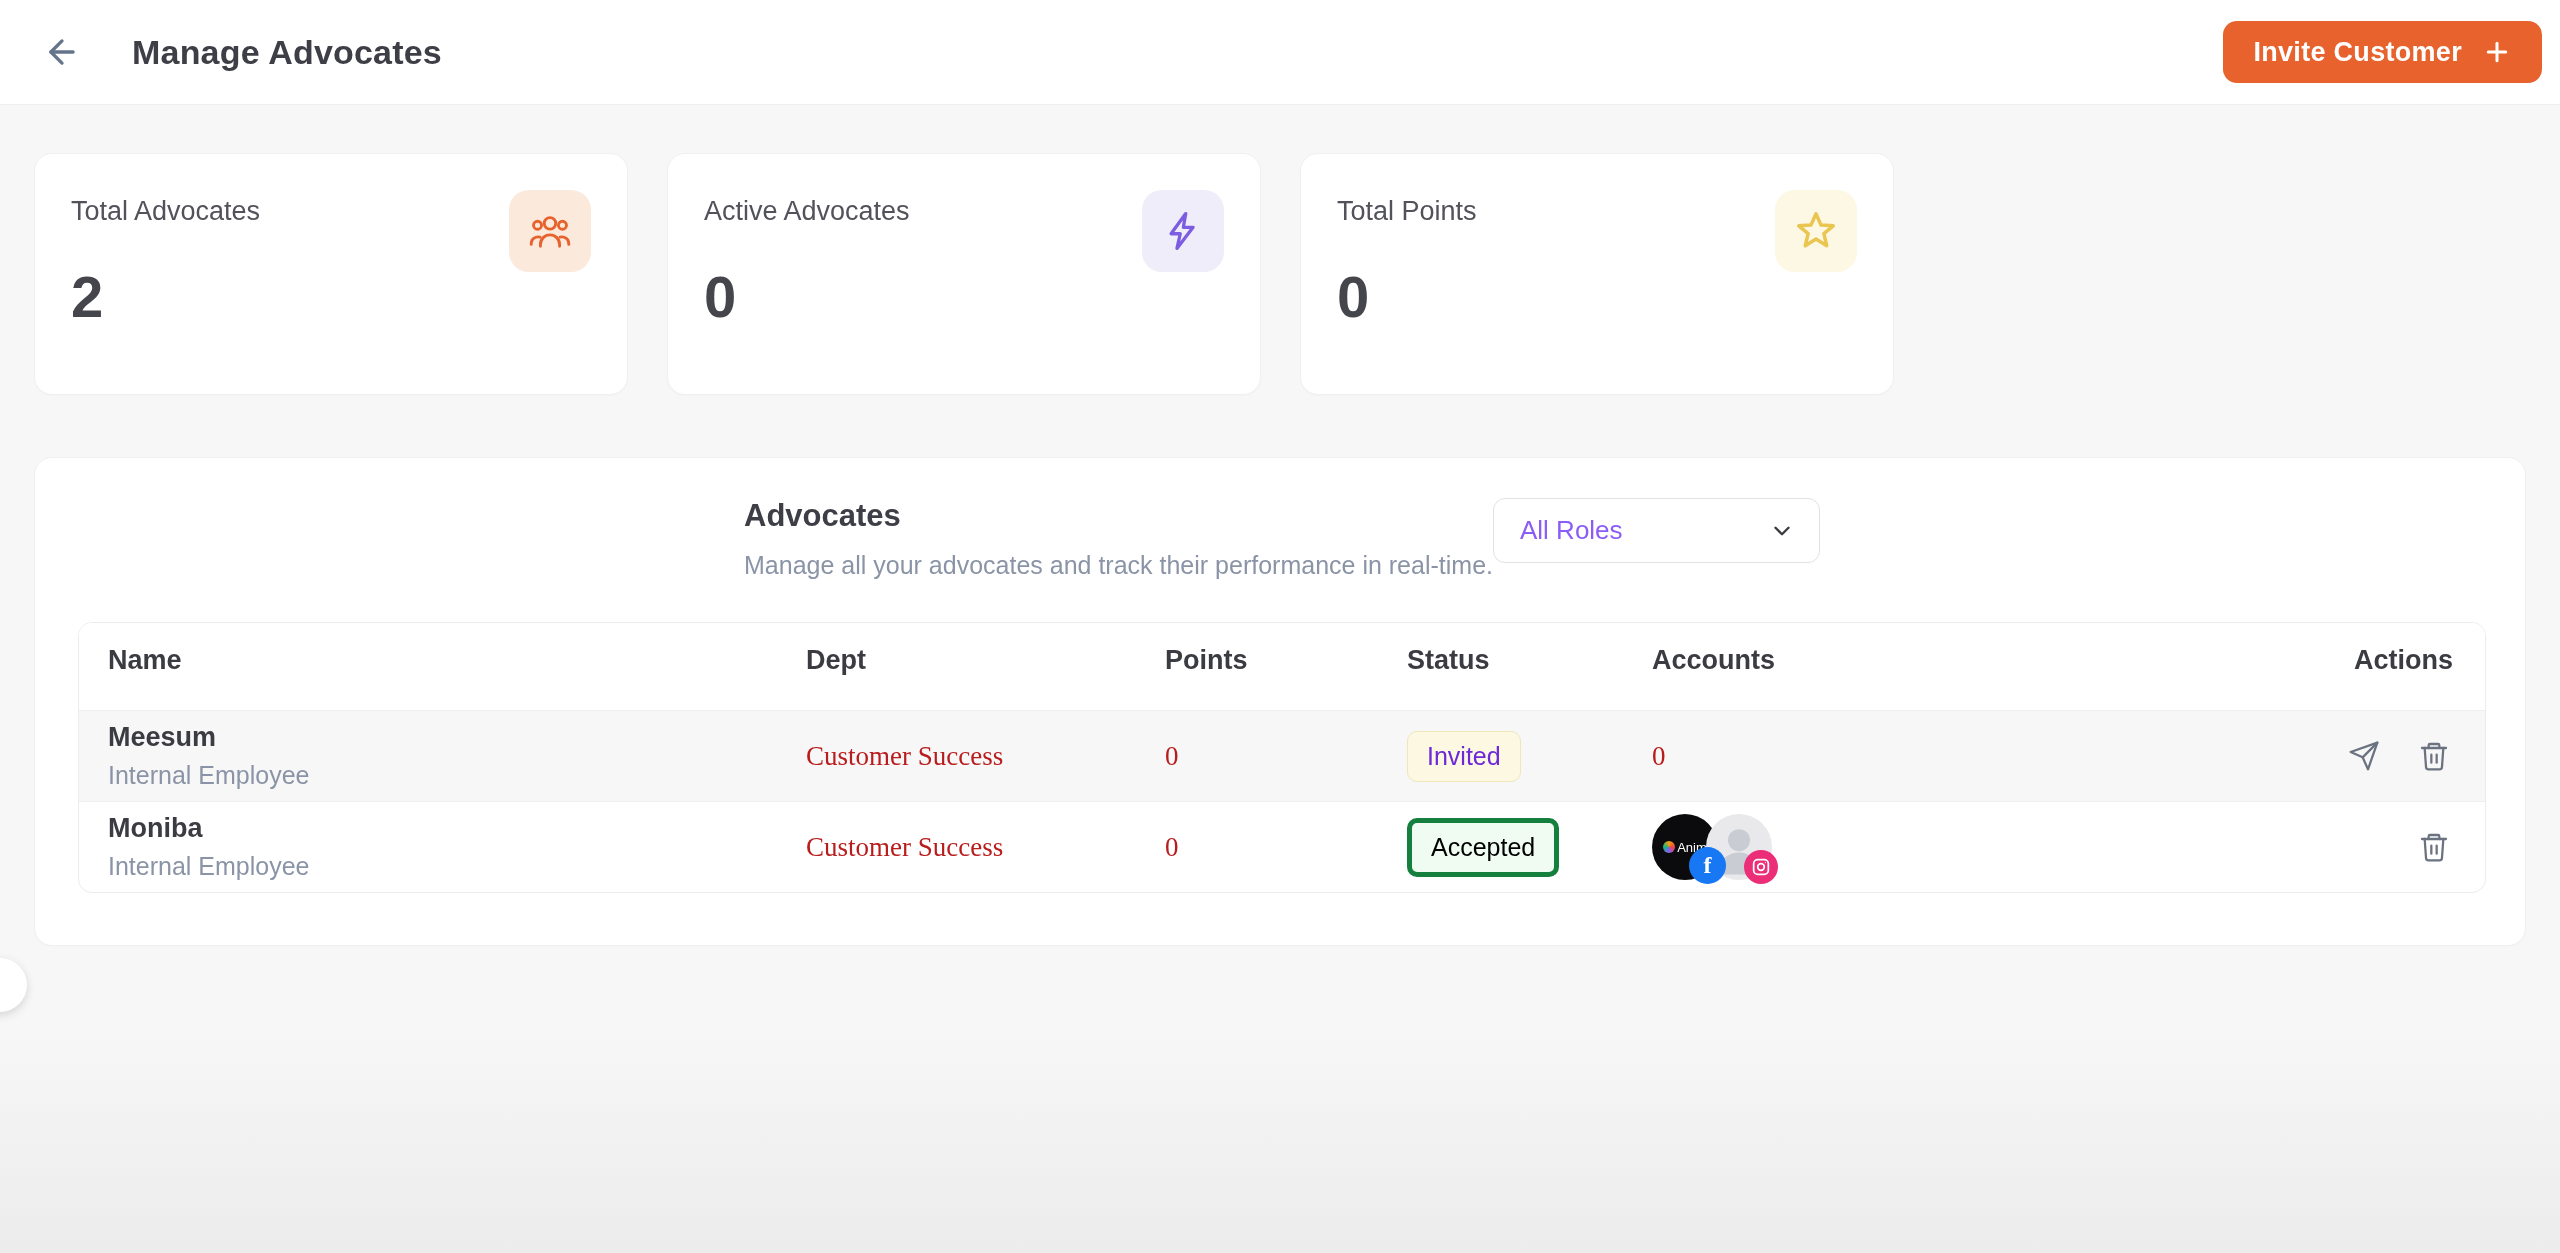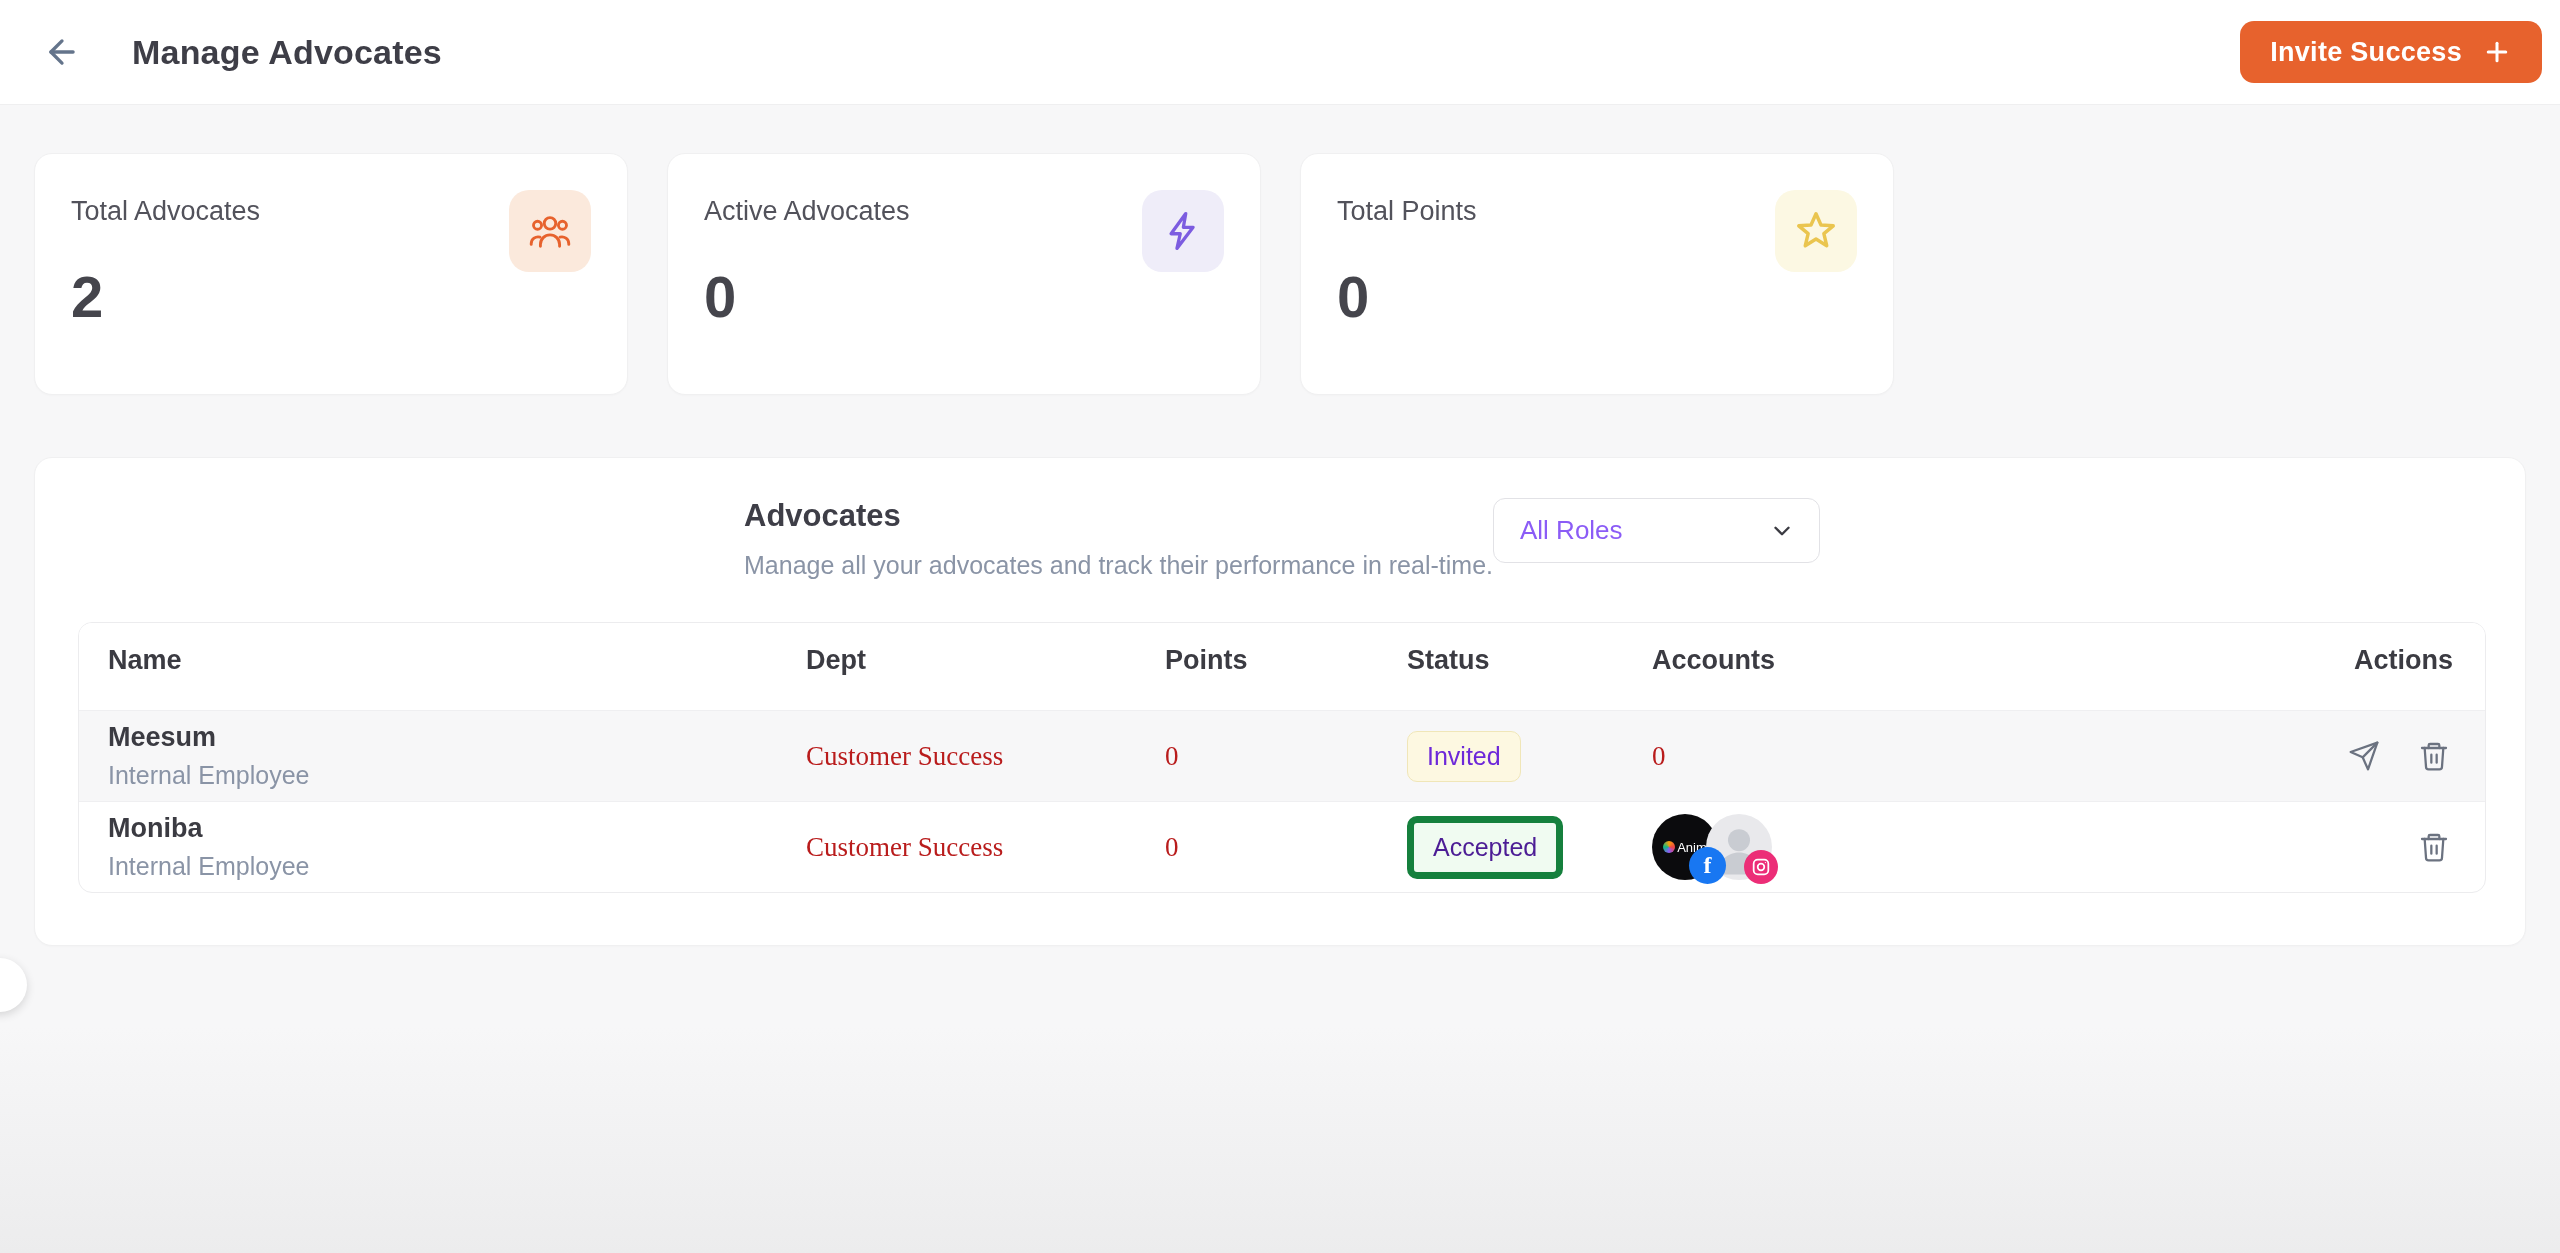--- a/index.html
+++ b/index.html
@@ -52,21 +52,21 @@
   .row-alt { background:#F7F7F8;margin-top:12px; }
   .cell { padding-left:2px; }
   .cell.first { padding-left:29px; }
   .cell.last { display:flex; justify-content:flex-end; align-items:center; gap:32px; padding-right:32px; }
   .cell-text { font-size:27px; color:#b91c1c;font-family:Liberation Serif, serif; }
   .name-main { font-size:27px; font-weight:700; color:#3B3B42; }
   .name-sub { font-size:25px; color:#8A94A6; margin-top:8px; }
 
   .badge { display:inline-block; font-size:25px; padding:10px 19px; border-radius:10px; }
   .badge-invited { color:#6d28d9; background:#FDF8E1; border:1px solid #F0E6B8; }
-  .badge-accepted { color:#4c1d95; background:#F0FBF1; border:7px solid #15803d; }
+  .badge-accepted { color:#000000; background:#F0FBF1; border:5px solid #15803d; }
 
   .action-icon { width:38px; height:38px; display:flex; align-items:center; justify-content:center;
     cursor:pointer; }
 
   
   .avatar-stack { display:flex; align-items:center; }
   .avatar-wrap { position:relative; width:66px; height:66px; }
   .avatar-wrap + .avatar-wrap { margin-left:-12px; }
   .avatar-circle { width:66px; height:66px; border-radius:50%; overflow:hidden;
     display:flex; align-items:center; justify-content:center; }
@@ -90,21 +90,21 @@
 
 <div class="topbar">
   <div class="back-btn">
     <svg width="38" height="38" viewBox="0 0 24 24" fill="none" stroke="#64748B" stroke-width="2.1" stroke-linecap="round" stroke-linejoin="round">
         <path d="M19 12H5"></path>
         <path d="M12 19l-7-7 7-7"></path>
       </svg>
   </div>
   <div class="page-title">Manage Advocates</div>
   <button class="invite-btn">
-    <span>Invite Success</span>
+    <span>Invite Customer</span>
     <svg width="30" height="30" viewBox="0 0 24 24" fill="none" stroke="#FFFFFF" stroke-width="2.4" stroke-linecap="round">
         <path d="M12 5v14"></path>
         <path d="M5 12h14"></path>
       </svg>
   </button>
 </div>
 
 <div class="stats-row">
 
   <div class="stat-card">

